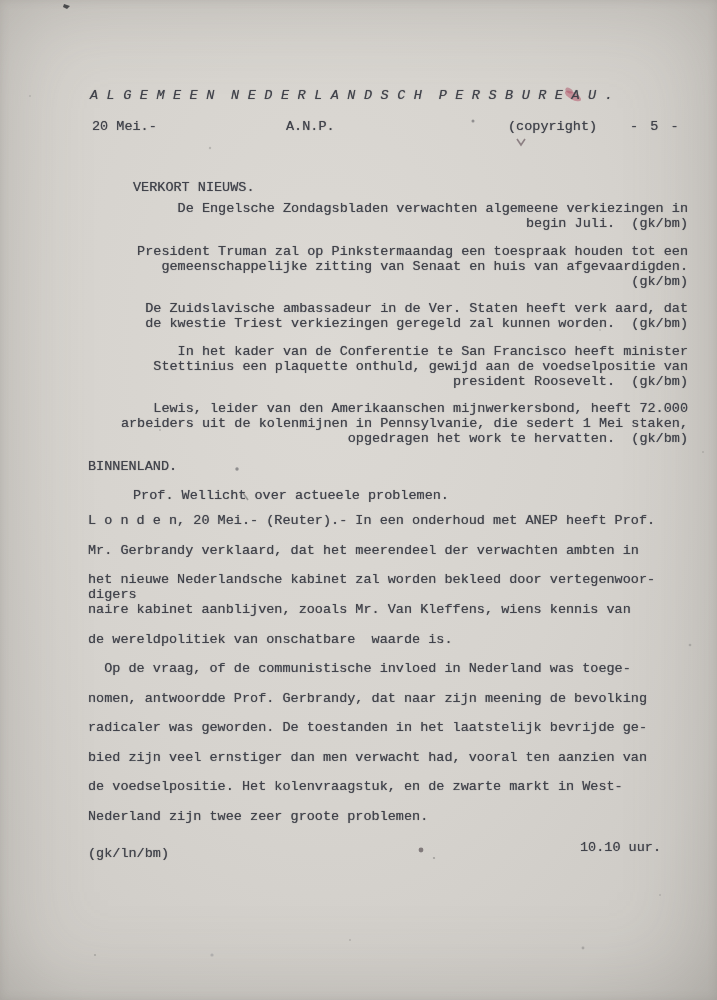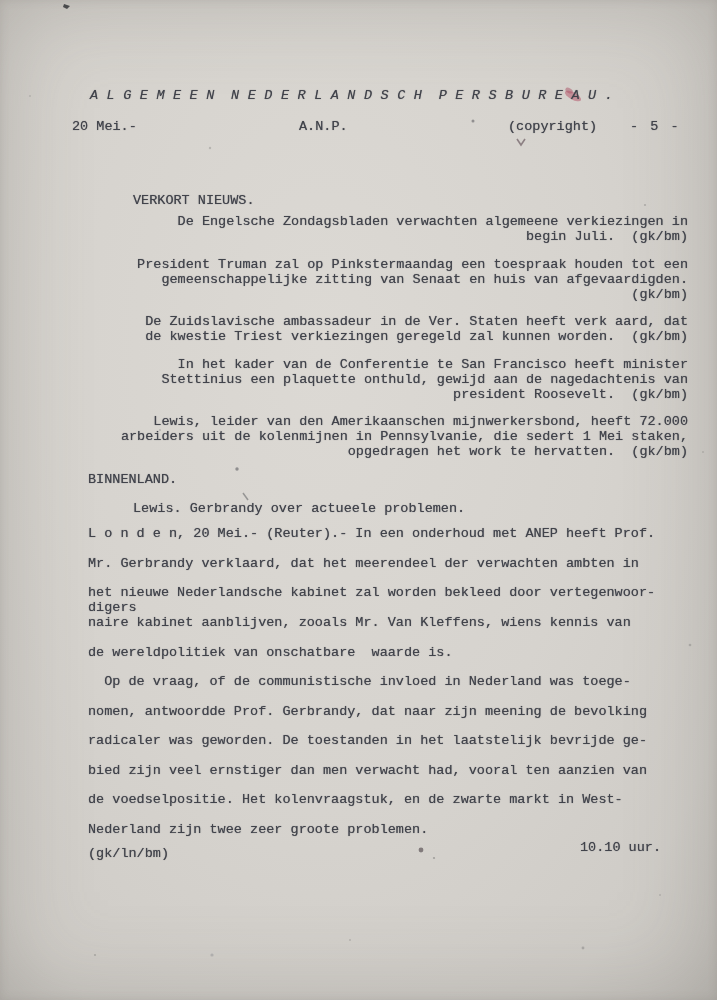--- a/index.html
+++ b/index.html
@@ -29,31 +29,30 @@
     top: 88px;
     white-space: pre;
     letter-spacing: 0.2px;
     font-style: italic;
   }
   .header-row span {
     position: absolute;
     top: 119px;
     white-space: pre;
   }
-  .h-date  { left: 72px; text-align: right;  }
-  .h-anp   { left: 299px; }
+  .h-date  { left: 92px; text-align: right;  }
+  .h-anp   { left: 286px; }
   .h-copy  { left: 508px; }
   .h-page  { left: 630px; letter-spacing: 2px; }
 
   .content {
     position: absolute;
     left: 88px;
     top: 180px;
     width: 600px;
-    margin-top: 13px;
   }
   .line {
     height: 15.2px;
     line-height: 15.2px;
     white-space: pre;
     text-align: right;
   }
   .v-heading {
     padding-left: 45px;
     height: 15.2px;
@@ -168,33 +167,33 @@
       <div class="line">(gk/bm)</div>
     </div>
 
     <div class="news-item">
       <div class="line">De Zuidslavische ambassadeur in de Ver. Staten heeft verk aard, dat</div>
       <div class="line">de kwestie Triest verkiezingen geregeld zal kunnen worden.  (gk/bm)</div>
     </div>
 
     <div class="news-item">
       <div class="line">In het kader van de Conferentie te San Francisco heeft minister</div>
-      <div class="line">Stettinius een plaquette onthuld, gewijd aan de nagedachtenis van</div>
+      <div class="line">Stettinius een plaquette onthuld, gewijd aan de voedselpositie van</div>
       <div class="line">president Roosevelt.  (gk/bm)</div>
     </div>
 
     <div class="news-item">
       <div class="line">Lewis, leider van den Amerikaanschen mijnwerkersbond, heeft 72.000</div>
       <div class="line">arbeiders uit de kolenmijnen in Pennsylvanie, die sedert 1 Mei staken,</div>
       <div class="line">opgedragen het work te hervatten.  (gk/bm)</div>
     </div>
 
     <div class="b-heading">BINNENLAND.</div>
 
-    <div class="article-title">Lewis. Gerbrandy over actueele problemen.</div>
+    <div class="article-title">Prof. Wellicht over actueele problemen.</div>
 
     <div class="article">
       <div class="g-line">L o n d e n, 20 Mei.- (Reuter).- In een onderhoud met ANEP heeft Prof.</div>
       <div class="g-line">Mr. Gerbrandy verklaard, dat het meerendeel der verwachten ambten in</div>
       <div class="g-line">het nieuwe Nederlandsche kabinet zal worden bekleed door vertegenwoor-</div>
       <div class="g-line">digers</div>
       <div class="g-line">naire kabinet aanblijven, zooals Mr. Van Kleffens, wiens kennis van</div>
       <div class="g-line">de wereldpolitiek van onschatbare  waarde is.</div>
       <div class="g-line">  Op de vraag, of de communistische invloed in Nederland was toege-</div>
       <div class="g-line">nomen, antwoordde Prof. Gerbrandy, dat naar zijn meening de bevolking</div>

